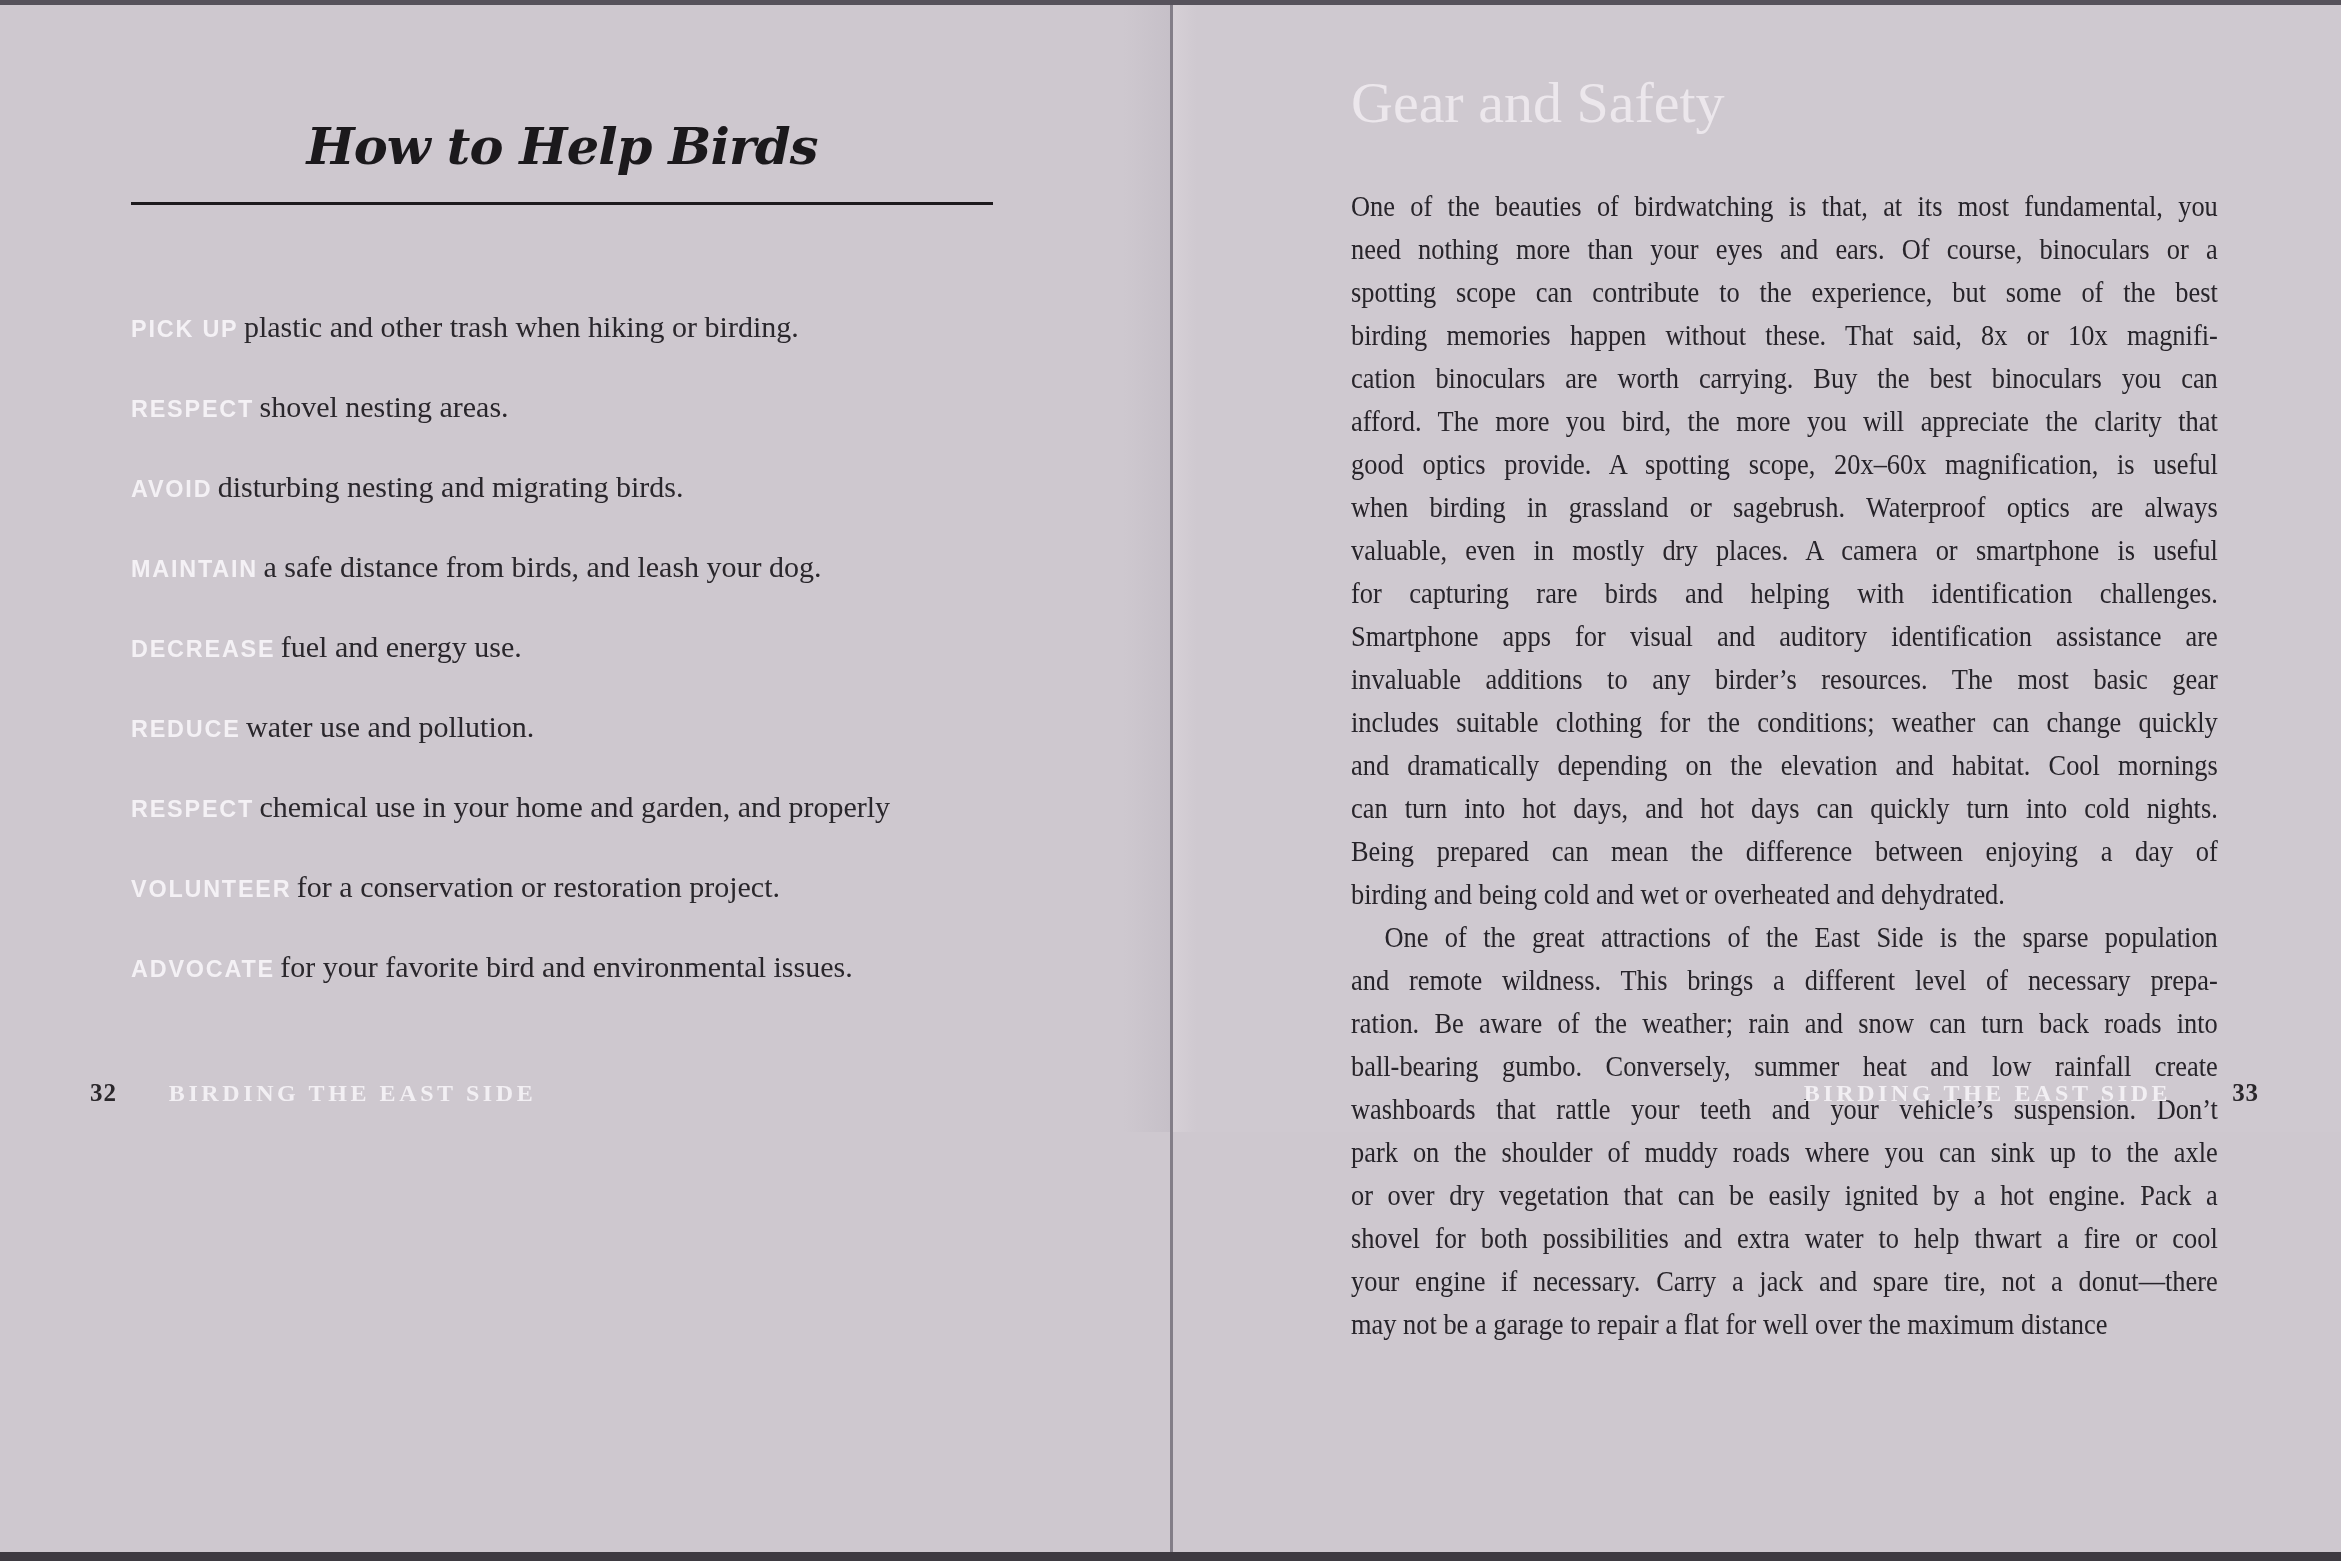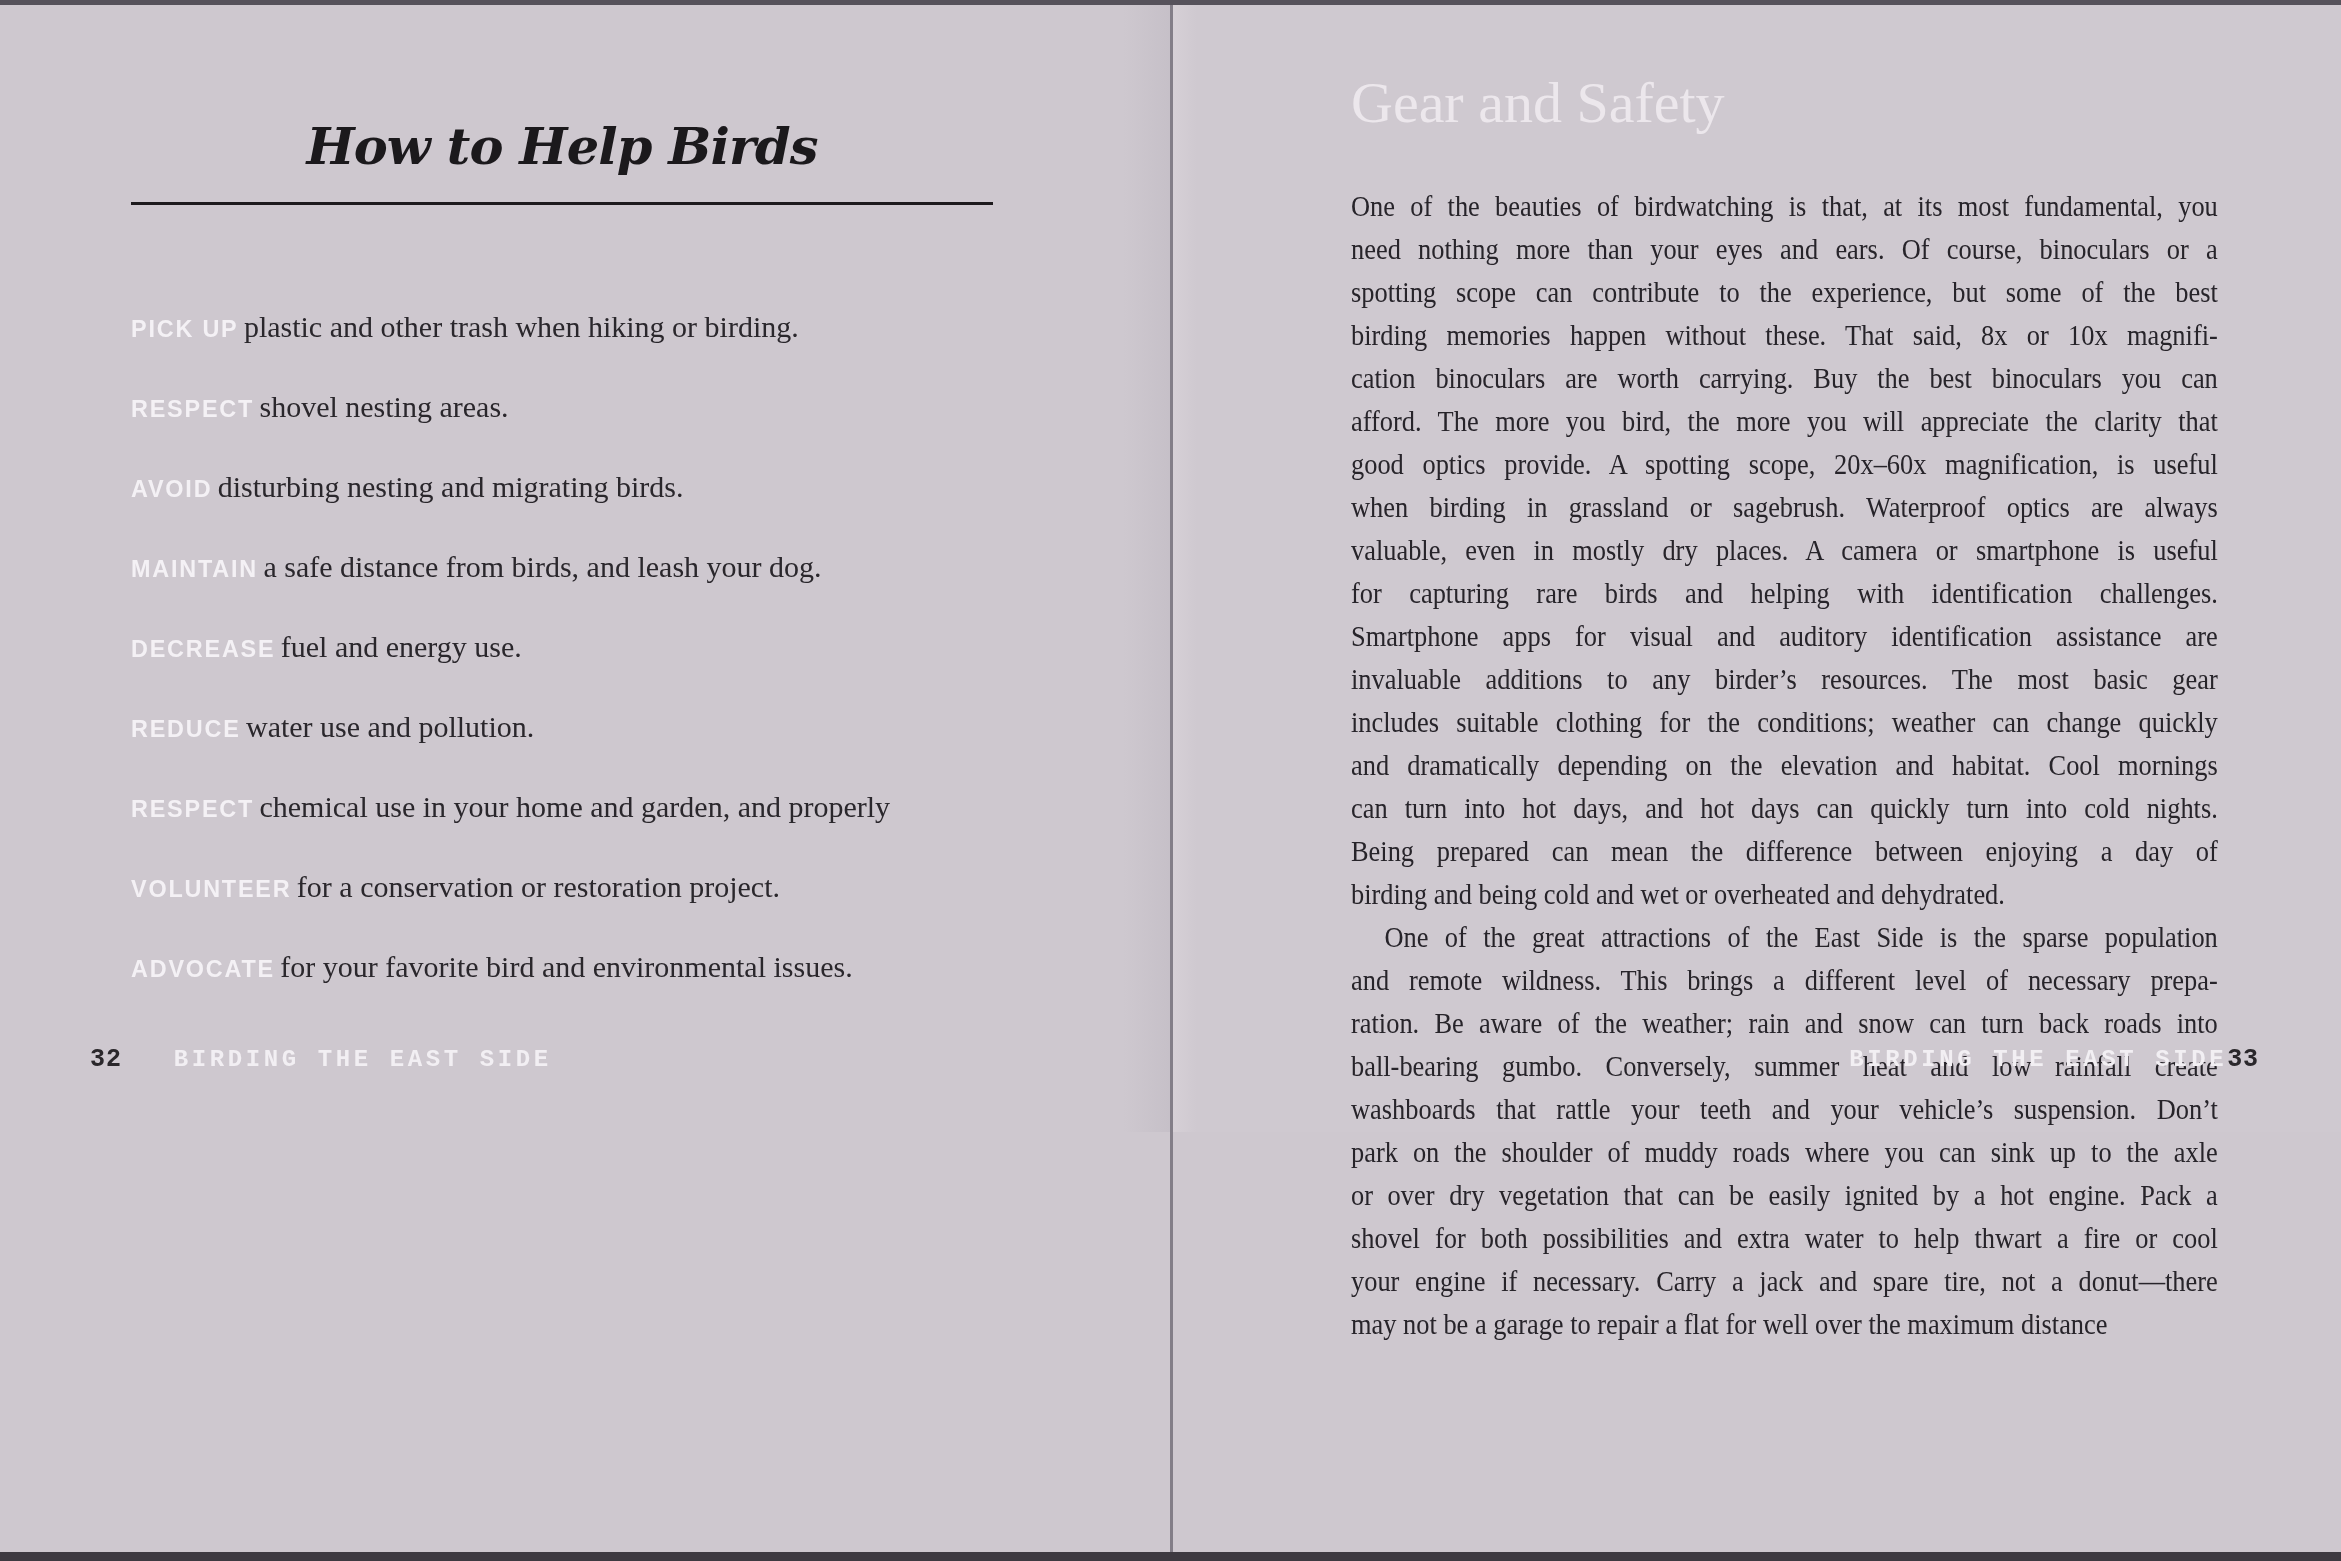--- a/index.html
+++ b/index.html
@@ -56,30 +56,30 @@
     transform-origin:left top;
     text-align:justify;
     text-align-last:justify;
     white-space:nowrap;
   }
   .bline.no-just{text-align-last:left;}
   .bline.indent{text-indent:38px;}
 
   
   .footer{
-    position:absolute;bottom:58px;
+    position:absolute;bottom:25px;
     display:flex;align-items:baseline;
-    font-family:Liberation Mono, monospace;font-weight:700;
+    font-family:Liberation Serif, serif;font-weight:700;
   }
   .footer-left{left:90px;}
   .footer-right{right:83px;justify-content:flex-end;}
   .page-num{font-size:25px;color:#2a272b;letter-spacing:0.9px;}
   .running-title{font-size:24px;color:#f2eff3;letter-spacing:3.6px;}
   .footer-left .running-title{margin-left:52px;}
-  .footer-right .page-num{}
+  .footer-right .page-num{margin-left:61px;}
 </style>
 </head>
 <body>
 
 <div class="spread">
 
   <div class="page page-left">
     <div class="lp-inner">
       <div class="lp-title">How to Help Birds</div>
       <div class="lp-rule"></div>

